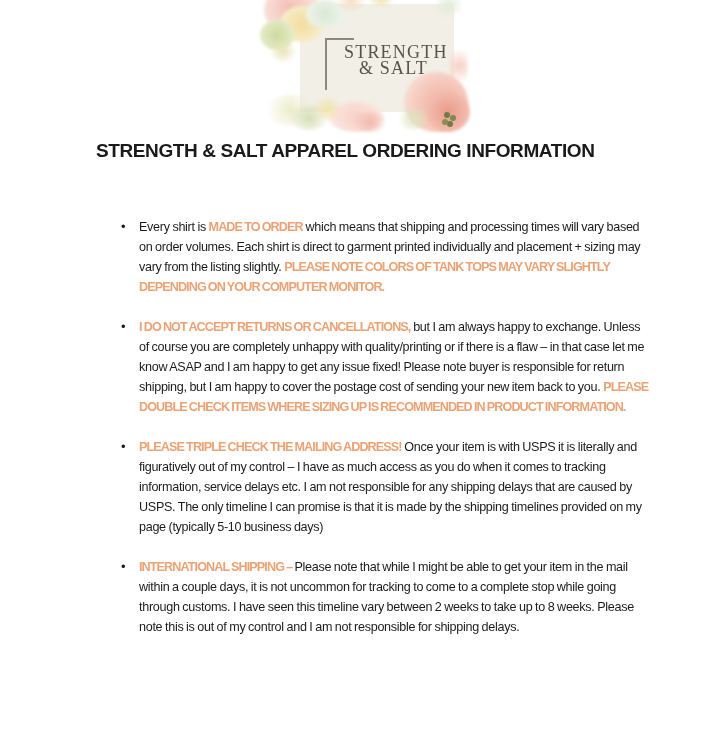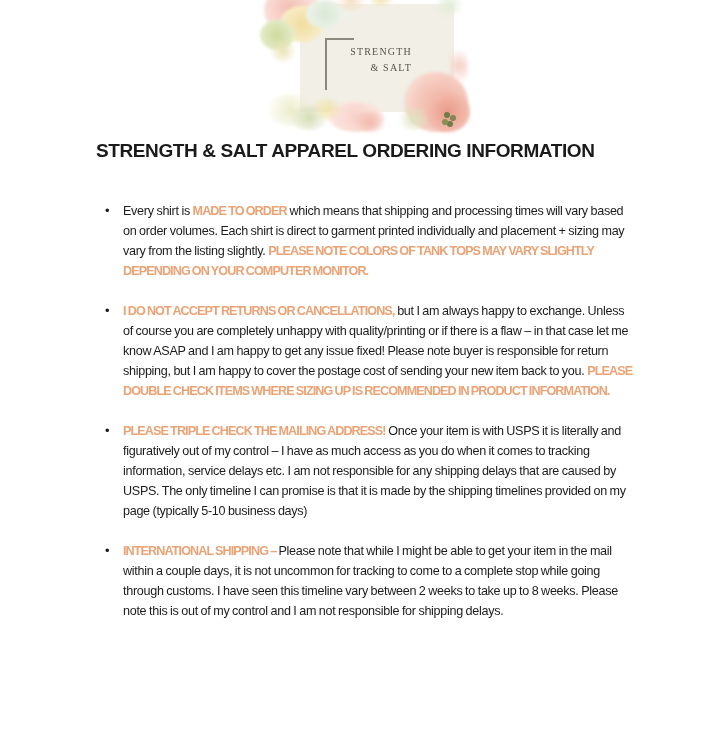--- a/index.html
+++ b/index.html
@@ -34,32 +34,32 @@
   .fl13{left:70px;top:102px;width:56px;height:30px;background:radial-gradient(circle,#f7d1c8,#fbe4de 70%,rgba(251,228,222,0));}
   .fl14{left:94px;top:112px;width:36px;height:20px;background:radial-gradient(circle,#f2b9ab,rgba(242,185,171,0) 80%);}
   .fl15{left:8px;top:94px;width:48px;height:32px;background:radial-gradient(circle,#ecedca,rgba(236,237,202,0) 80%);}
   .fl16{left:30px;top:106px;width:42px;height:24px;background:radial-gradient(circle,#d4dcb4,rgba(212,220,180,0) 80%);}
   .fl17{left:54px;top:98px;width:30px;height:22px;background:radial-gradient(circle,#f0e3a8,rgba(240,227,168,0) 80%);}
   .bracket-h{position:absolute;left:67px;top:38px;width:29px;height:2px;background:#8b897e;}
   .bracket-v{position:absolute;left:67px;top:38px;width:2px;height:52px;background:#8b897e;}
   .brand{
     position:absolute;left:70px;top:44px;width:84px;text-align:right;
     font-family:"Liberation Serif","DejaVu Serif",serif;
-    color:var(--logotext,#57554b);font-size:10px;line-height:16px;letter-spacing:1.2px;
+    color:var(--logotext,#57554b);font-size:18px;line-height:16px;letter-spacing:1.2px;padding-left:16px;
   }
   
   .doc-title{
     position:absolute;left:96px;top:140px;width:560px;
     font-size:19px;font-weight:700;letter-spacing:-0.4px;color:#1a1a1a;
     text-decoration-thickness:2.5px;text-underline-offset:4px;
     white-space:nowrap;
   }
   
   ul.bullets{
-    position:absolute;left:104px;top:201px;width:532px;margin:0;padding:0;list-style:none;
+    position:absolute;left:104px;top:201px;width:532px;margin:16px;padding:0;list-style:none;
     font-size:12.6px;line-height:20px;letter-spacing:-0.3px;word-spacing:-0.5px;color:var(--body,#1c1c1c);
   }
   ul.bullets li{position:relative;padding-left:19px;margin:0 0 20px 0;}
   ul.bullets li::before{content:"•";position:absolute;left:1px;top:0;font-size:13px;color:#1c1c1c;}
   .hl{color:var(--hl,#eba274);font-weight:700;letter-spacing:-0.9px;}
 </style>
 </head>
 <body style="--hl: #eba274; --body: #1c1c1c; --cream: #f2efe6; --logotext: #57554b;">
 
 <div class="logo-area">

